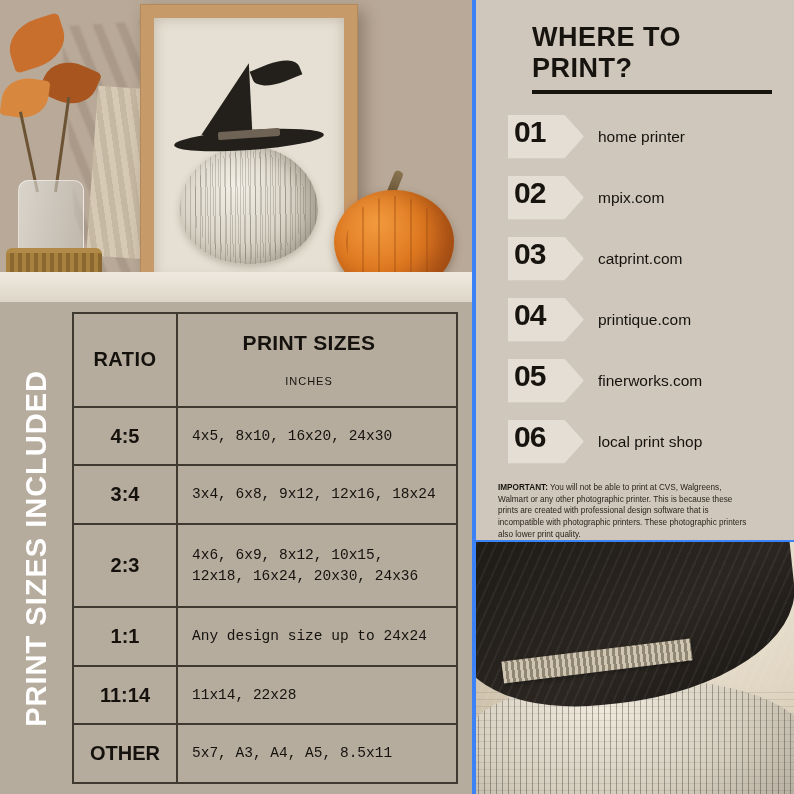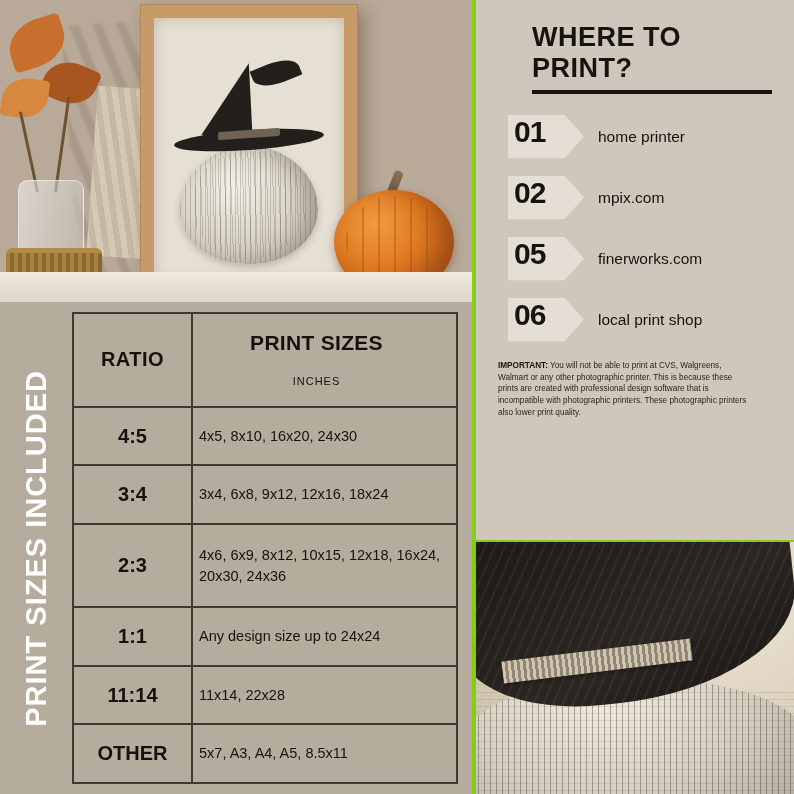--- a/index.html
+++ b/index.html
@@ -5,21 +5,21 @@
   * { box-sizing: border-box; margin: 0; padding: 0; }
   html, body {
     width: 794px; height: 794px;
     font-family: "Liberation Sans", sans-serif;
     background: #cfc7bb;
     overflow: hidden;
   }
   .page {
     position: relative;
     width: 794px; height: 794px;
-    background: #84cc16;
+    background: #3b82f6;
   }
 
   
   .photo-top {
     position: absolute;
     left: 0; top: 0;
     width: 472px; height: 302px;
     overflow: hidden;
     background: #b9a998;
   }
@@ -288,21 +288,21 @@
     border: 2px solid #3f3930;
     border-collapse: collapse;
     background: #b6ac9e;
   }
   .sizes-table td {
     border: 2px solid #3f3930;
     vertical-align: middle;
     color: #15120e;
   }
   .hdr-ratio {
-    width: 119px;
+    width: 104px;
     text-align: center;
     font-size: 20px;
     font-weight: 800;
     letter-spacing: 0.5px;
     padding: 6px 0;
   }
   .hdr-sizes {
     text-align: center;
     padding: 6px 16px 8px 0;
   }
@@ -320,21 +320,22 @@
   }
   .ratio-cell {
     text-align: center;
     font-size: 20px;
     font-weight: 800;
     padding: 10px 0;
   }
   .sizes-cell {
     font-size: 14.5px;
     line-height: 1.45;
-    padding: 10px 6px;
+    padding: 10px 14px;
+    font-family: Liberation Mono, monospace;
   }
 </style>
 </head>
 <body>
 
 <div class="page">
 
   <div class="photo-top">
     <div class="pt-wall"></div>
     <div class="pt-shadow-stripes"></div>
@@ -383,20 +384,34 @@
       <li class="print-row">
         <div class="num-arrow">
           <div class="arrow-shape"></div>
           <div class="num-text">02</div>
         </div>
         <div class="print-label">mpix.com</div>
       </li>
       <li class="print-row">
         <div class="num-arrow">
           <div class="arrow-shape"></div>
+          <div class="num-text">03</div>
+        </div>
+        <div class="print-label">catprint.com</div>
+      </li>
+      <li class="print-row">
+        <div class="num-arrow">
+          <div class="arrow-shape"></div>
+          <div class="num-text">04</div>
+        </div>
+        <div class="print-label">printique.com</div>
+      </li>
+      <li class="print-row">
+        <div class="num-arrow">
+          <div class="arrow-shape"></div>
           <div class="num-text">05</div>
         </div>
         <div class="print-label">finerworks.com</div>
       </li>
       <li class="print-row">
         <div class="num-arrow">
           <div class="arrow-shape"></div>
           <div class="num-text">06</div>
         </div>
         <div class="print-label">local print shop</div>

